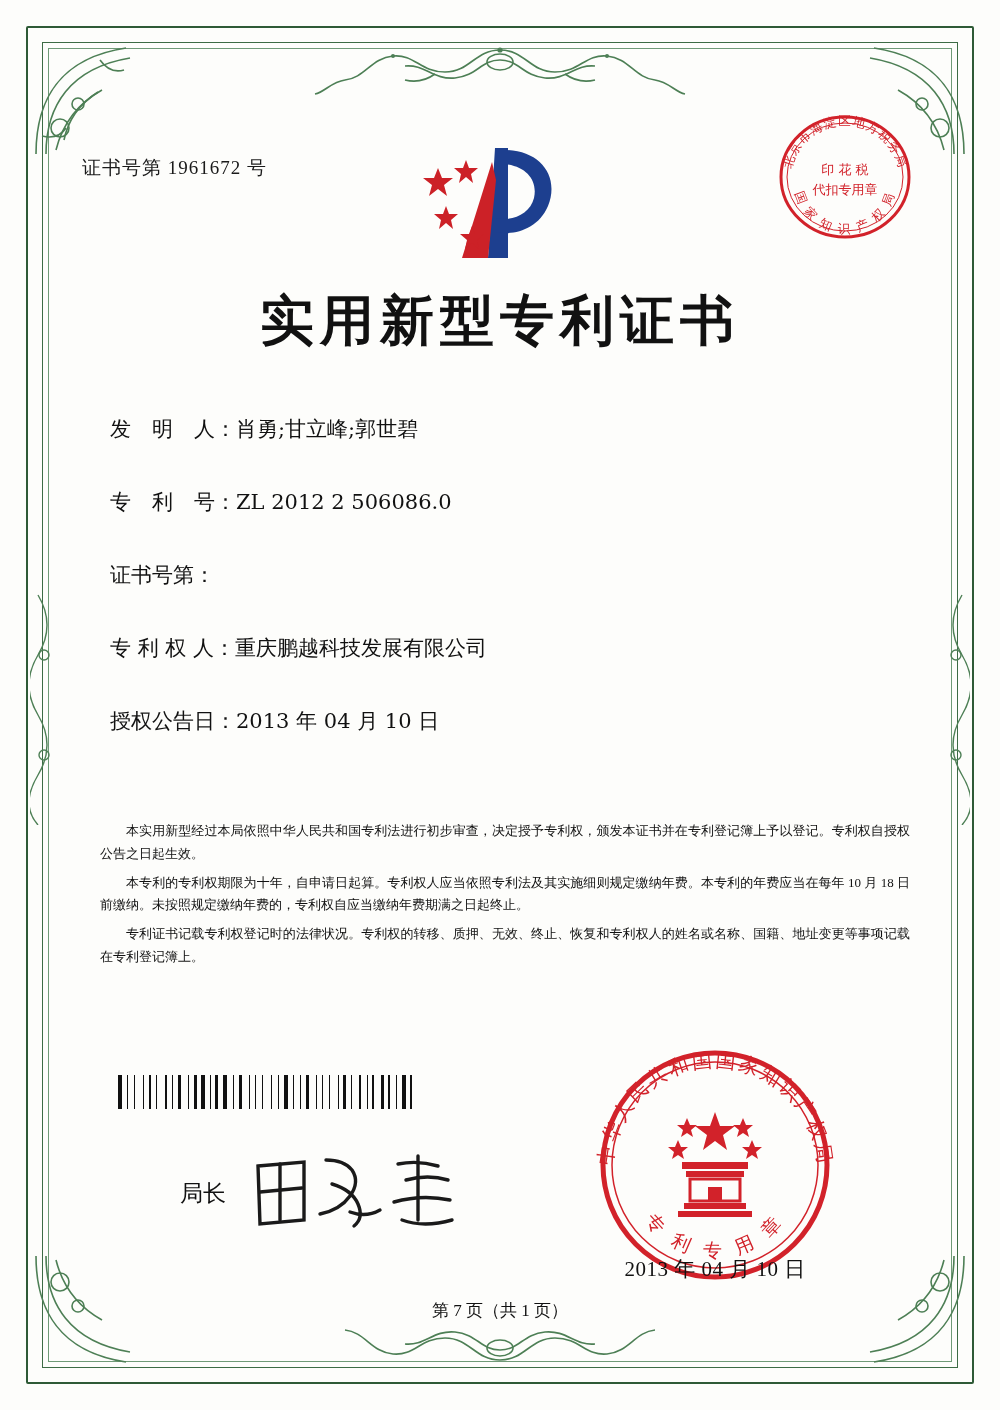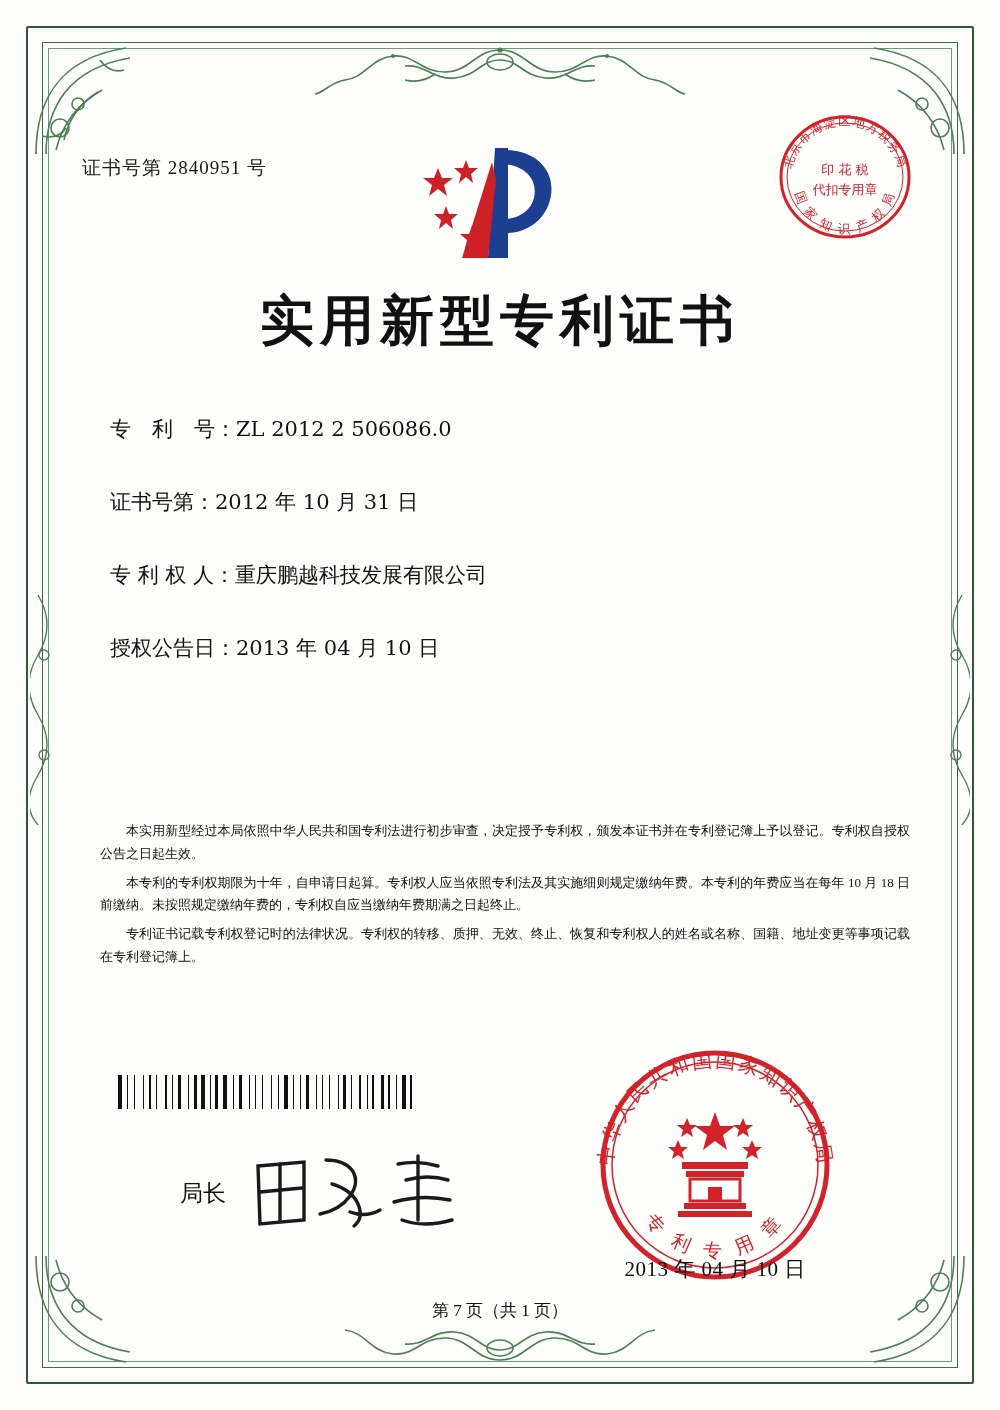--- a/index.html
+++ b/index.html
@@ -301,21 +301,21 @@
   <svg class="ornament orn-right" viewBox="0 0 40 240">
     <g fill="none" stroke="#4d7f55" stroke-width="1.4">
       <path d="M8 10 q18 30 0 60 q-18 30 0 60 q18 30 0 60 q-18 30 0 50"></path>
       <circle cx="14" cy="70" r="5"></circle>
       <circle cx="14" cy="170" r="5"></circle>
     </g>
   </svg>
 
   <div class="content">
 
-    <div class="cert-number">证书号第 2840951 号</div>
+    <div class="cert-number">证书号第 1961672 号</div>
 
     <svg class="logo" viewBox="0 0 190 130">
       <path d="M95 8 L108 8 L108 118 L88 118 Z" fill="#1d3f8f"></path>
       <path d="M104 10 C140 10 160 36 148 66 C138 90 112 96 96 92 L96 78 C112 82 130 74 134 58 C138 40 126 26 104 24 Z" fill="#1d3f8f"></path>
       <path d="M88 118 L62 118 L92 22 L96 40 Z" fill="#cc2127"></path>
       <g fill="#cc2127">
         <polygon points="38,28 42,38 53,38 44,45 47,56 38,49 29,56 32,45 23,38 34,38"></polygon>
         <polygon points="66,20 69,28 78,28 71,34 73,43 66,37 59,43 61,34 54,28 63,28"></polygon>
         <polygon points="46,66 49,74 58,74 51,80 53,89 46,83 39,89 41,80 34,74 43,74"></polygon>
         <polygon points="72,86 75,94 84,94 77,100 79,109 72,103 65,109 67,100 60,94 69,94"></polygon>
@@ -336,26 +336,29 @@
         <textPath href="#arcBotS" startOffset="50%" text-anchor="middle">国 家 知 识 产 权 局</textPath>
       </text>
       <text x="75" y="72" text-anchor="middle" font-size="13" fill="#d2222a" font-family="'DejaVu Serif',serif">印 花 税</text>
       <text x="75" y="92" text-anchor="middle" font-size="13" fill="#d2222a" font-family="'DejaVu Serif',serif">代扣专用章</text>
     </svg>
 
     <div class="title">实用新型专利证书</div>
 
     <div class="fields">
       <div class="field-row">
+        <span class="field-label">发　明　人：</span>
+        <span class="field-value">肖勇;甘立峰;郭世碧</span>
+      </div>
+      <div class="field-row">
         <span class="field-label">专　利　号：</span>
         <span class="field-value">ZL 2012 2 506086.0</span>
       </div>
       <div class="field-row">
         <span class="field-label">证书号第：</span>
-        <span class="field-value">2012 年 10 月 31 日</span>
       </div>
       <div class="field-row">
         <span class="field-label">专 利 权 人：</span>
         <span class="field-value">重庆鹏越科技发展有限公司</span>
       </div>
       <div class="field-row">
         <span class="field-label">授权公告日：</span>
         <span class="field-value">2013 年 04 月 10 日</span>
       </div>
     </div>

